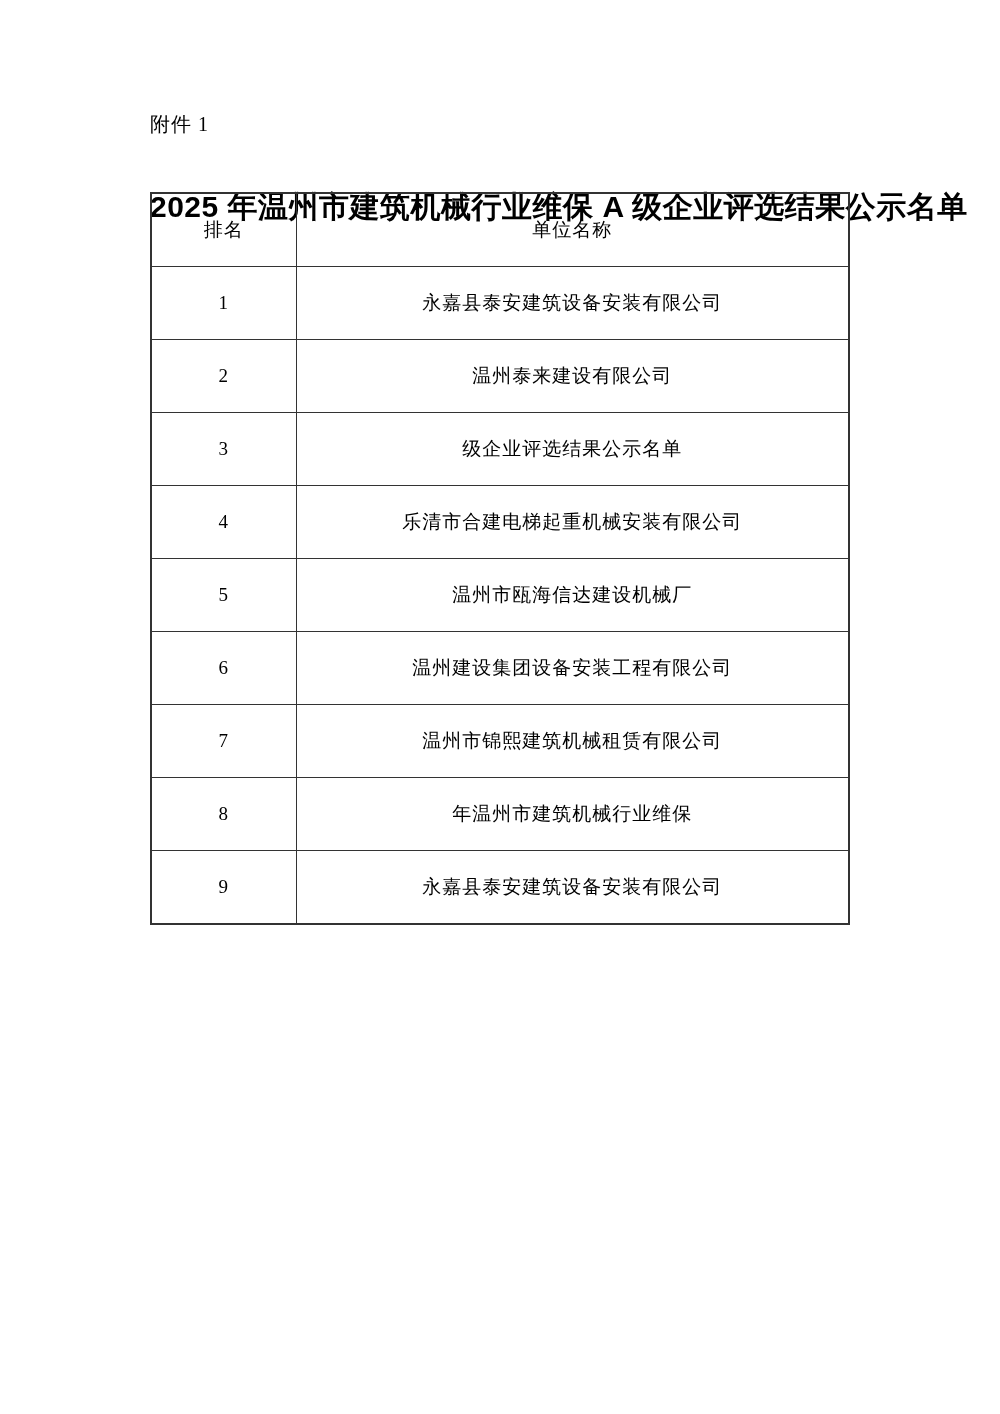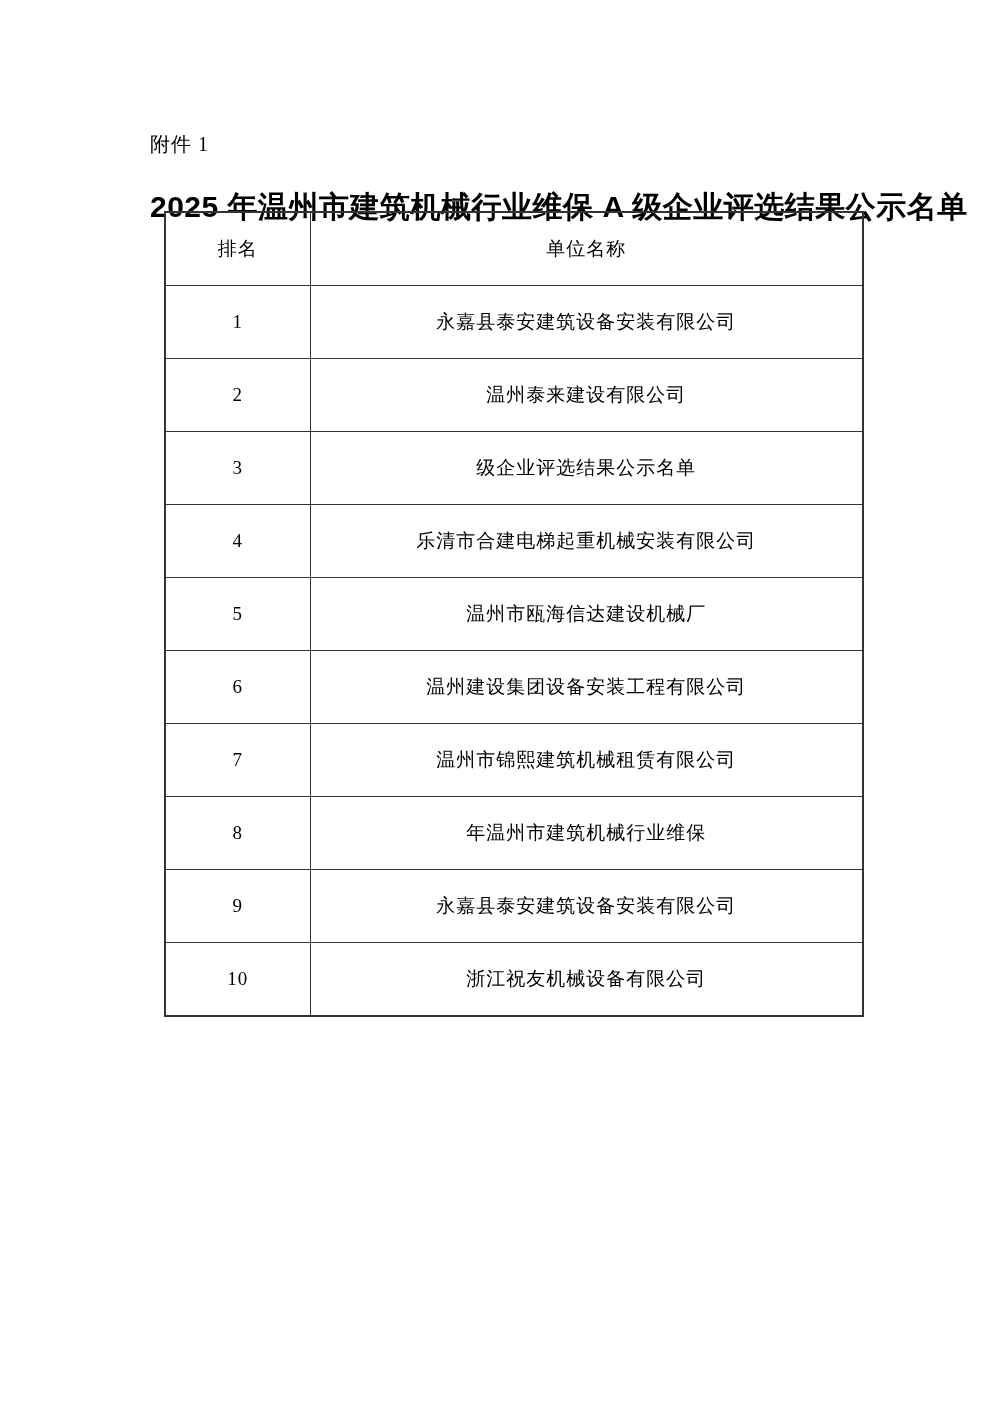--- a/index.html
+++ b/index.html
@@ -15,45 +15,43 @@
     color: #000000;
     overflow: hidden;
   }
   .attachment-label {
     position: absolute;
     left: 150px;
     top: 112px;
     font-size: 20px;
     line-height: 1.2;
     letter-spacing: 1px;
-    margin-top: 20px;
   }
   .doc-title {
     position: absolute;
     left: 150px;
     top: 158px;
     width: 700px;
     text-align: left;
     font-family: "Liberation Sans", "DejaVu Sans", sans-serif;
     font-weight: bold;
     font-size: 30px;
     line-height: 1.3;
     letter-spacing: 0.5px;
     white-space: nowrap;
     margin-top: 29px;
   }
   table.rank-table {
     position: absolute;
     left: 150px;
-    top: 211px;
+    top: 192px;
     width: 698px;
     border-collapse: collapse;
     table-layout: fixed;
     border: 2px solid #333333;
-    margin-left: 14px;
   }
   table.rank-table th,
   table.rank-table td {
     border: 1px solid #333333;
     height: 72px;
     text-align: center;
     vertical-align: middle;
     font-size: 19px;
     font-weight: normal;
     padding: 0;
@@ -110,18 +108,14 @@
       <td>温州市锦熙建筑机械租赁有限公司</td>
     </tr>
     <tr>
       <td>8</td>
       <td>年温州市建筑机械行业维保</td>
     </tr>
     <tr>
       <td>9</td>
       <td>永嘉县泰安建筑设备安装有限公司</td>
     </tr>
-    <tr>
-      <td>10</td>
-      <td>浙江祝友机械设备有限公司</td>
-    </tr>
   </tbody>
 </table>
 
 </body></html>

